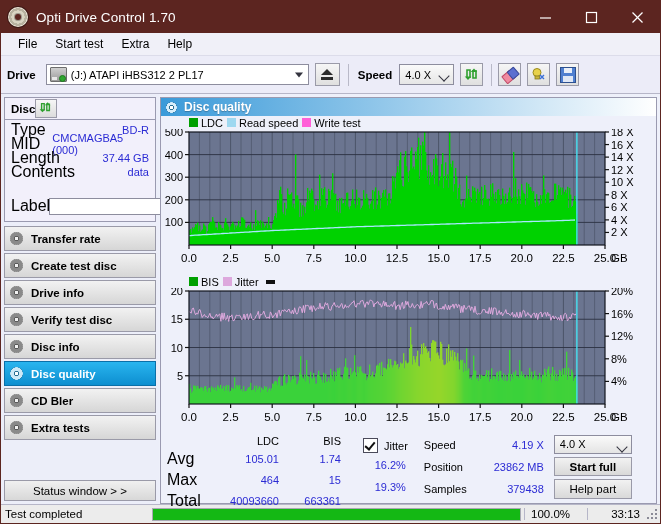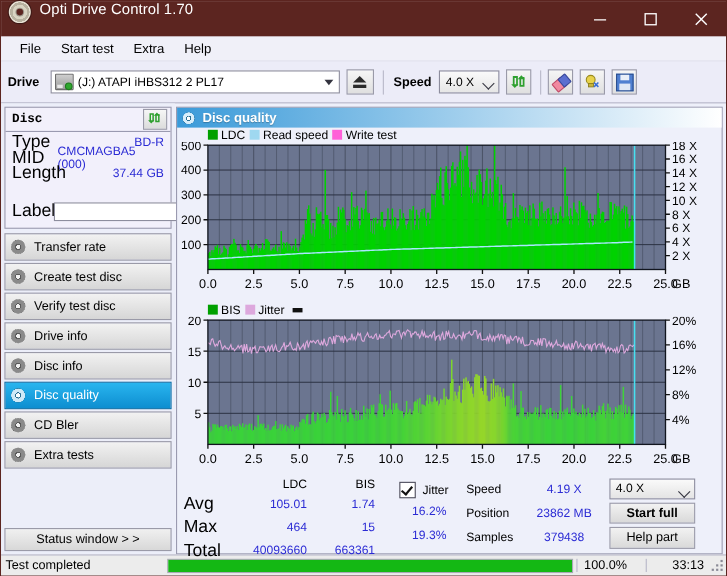--- a/index.html
+++ b/index.html
@@ -13,21 +13,21 @@
   .win{
     width:661px;height:524px;position:relative;
     box-sizing:border-box;
     border:1px solid #5c2520;
     background:#eef0fa;
     display:flex;flex-direction:column;
   }
   
   .titlebar{
     height:32px;flex:0 0 32px;background:#5c2520;
-    display:flex;align-items:flex-start;position:relative;
+    display:flex;align-items:center;position:relative;
   }
   .app-icon{
     width:20px;height:20px;margin-left:7px;margin-right:8px;
     border-radius:50%;
     background:
       radial-gradient(circle at 50% 50%, #f3f0e4 0 16%, #8e8a78 17% 23%, #d9d4c2 24% 46%, #b8b2a0 47% 62%, #e8e4d6 63% 86%, #6d6a5c 87% 100%);
     box-shadow:0 0 0 1px rgba(0,0,0,.35);
     position:relative;flex:0 0 auto;
   }
   .app-icon:after{
@@ -104,22 +104,22 @@
   
   .sidebar{
     width:158px;flex:0 0 158px;display:flex;flex-direction:column;
     background:#eceef9;padding:3px 3px 0 3px;box-sizing:border-box;
   }
   .disc-panel{
     border:1px solid #9a9ab0;background:#f2f0fb;box-sizing:border-box;
     padding:0;margin-bottom:4px;
   }
   .disc-head{
-    height:21px;display:flex;align-items:center;justify-content:space-between;
-    border-bottom:1px solid #9a9ab0;padding:0 3px 0 6px;font-family:Liberation Mono, monospace;
+    height:21px;display:flex;align-items:center;
+    border-bottom:1px solid #9a9ab0;padding:0 3px 0 6px;
   }
   .disc-head b{font-size:11.5px;}
   .mini-btn{
     width:20px;height:17px;background:linear-gradient(#f6f6f6,#dcdcdc);
     border:1px solid #9a9aa8;display:flex;align-items:center;justify-content:center;
   }
   .disc-rows{padding:3px 6px 5px 6px;}
   .drow{display:flex;justify-content:space-between;align-items:center;height:14px;}
   .dk{font-size:16px;color:#000;}
   .dv{font-size:11px;color:#2b2bd4;margin-left:12px;}
@@ -134,21 +134,21 @@
   }
   .disc-mini i{
     width:12px;height:12px;border-radius:50%;display:block;
     background:radial-gradient(circle at 50% 50%, #fff 0 18%, #b9b95a 19% 30%, #e8e87a 31% 62%, #c9c95e 63% 100%);
     border:1px solid #8f8f45;
   }
   .navlist{display:flex;flex-direction:column;gap:2px;}
   .navbtn{
     height:25px;display:flex;align-items:center;
     background:linear-gradient(#f2f2f2,#d6d6d6);
-    border:1px solid #9a9aa8;box-sizing:border-box;padding-left:5px;
+    border:1px solid #9a9aa8;box-sizing:border-box;padding-left:5px;font-weight:bold;
   }
   .navbtn.sel{
     background:linear-gradient(#29b5ef,#0d8ed0);border:1px solid #0a6fa8;
   }
   .navbtn.sel .navlabel{color:#fff;}
   .navlabel{font-size:11.5px;color:#000;margin-left:8px;}
   .nav-ico{
     width:13px;height:13px;border-radius:50%;flex:0 0 auto;
     background:radial-gradient(circle at 50% 50%, #f2f2f2 0 20%, #5a5a5a 21% 30%, #8a8a8a 31% 68%, #474747 69% 100%);
     position:relative;
@@ -192,21 +192,21 @@
   .st-h{text-align:right;font-size:11px;color:#000;}
   .st-k{font-size:16px;color:#000;}
   .st-v{text-align:right;font-size:11px;color:#2b2bd4;}
   .jit{margin-left:22px;display:grid;grid-template-columns:auto;row-gap:3px;}
   .jit-head{display:flex;align-items:center;gap:6px;}
   .cbx{width:13px;height:13px;border:1px solid #4a4a5a;background:#fff;position:relative;}
   .cbx:after{content:"";position:absolute;left:3px;top:1px;width:4px;height:8px;border-right:2px solid #111;border-bottom:2px solid #111;transform:rotate(40deg);}
   .jit-v{text-align:right;color:#2b2bd4;font-size:11px;padding-right:2px;}
   .spd{margin-left:16px;display:grid;grid-template-columns:58px 62px;row-gap:3px;align-items:center;}
   .spd-k{font-size:11px;}
-  .spd-v{text-align:center;font-size:11px;color:#2b2bd4;}
+  .spd-v{text-align:right;font-size:11px;color:#2b2bd4;}
   .actions{margin-left:10px;display:flex;flex-direction:column;gap:3px;width:78px;}
   .act-combo{
     height:20px;background:linear-gradient(#fafafa,#e4e4e4);border:1px solid #8d8d9e;
     box-sizing:border-box;display:flex;align-items:center;position:relative;
   }
   .act-combo span{margin-left:5px;font-size:11px;}
   .act-btn{
     height:21px;background:linear-gradient(#f2f2f2,#d9d9d9);border:1px solid #9a9aa8;
     box-sizing:border-box;display:flex;align-items:center;justify-content:center;font-size:11.5px;
   }
@@ -330,20 +330,24 @@
             <span class="dv">BD-R</span>
           </div>
           <div class="drow">
             <span class="dk">MID</span>
             <span class="dv">CMCMAGBA5 (000)</span>
           </div>
           <div class="drow">
             <span class="dk">Length</span>
             <span class="dv">37.44 GB</span>
           </div>
+          <div class="drow">
+            <span class="dk">Contents</span>
+            <span class="dv">data</span>
+          </div>
           <div class="label-row">
             <span class="dk">Label</span>
             <input class="label-input" type="text" value="" style="">
             <div class="disc-mini">
               <i></i>
             </div>
           </div>
         </div>
       </div>
 
@@ -351,25 +355,25 @@
         <div class="navbtn">
           <span class="nav-ico"></span>
           <span class="navlabel">Transfer rate</span>
         </div>
         <div class="navbtn">
           <span class="nav-ico"></span>
           <span class="navlabel">Create test disc</span>
         </div>
         <div class="navbtn">
           <span class="nav-ico"></span>
-          <span class="navlabel">Verify test disc</span>
+          <span class="navlabel">Drive info</span>
         </div>
         <div class="navbtn">
           <span class="nav-ico"></span>
-          <span class="navlabel">Drive info</span>
+          <span class="navlabel">Verify test disc</span>
         </div>
         <div class="navbtn">
           <span class="nav-ico"></span>
           <span class="navlabel">Disc info</span>
         </div>
         <div class="navbtn sel">
           <span class="nav-ico"></span>
           <span class="navlabel">Disc quality</span>
         </div>
         <div class="navbtn">

